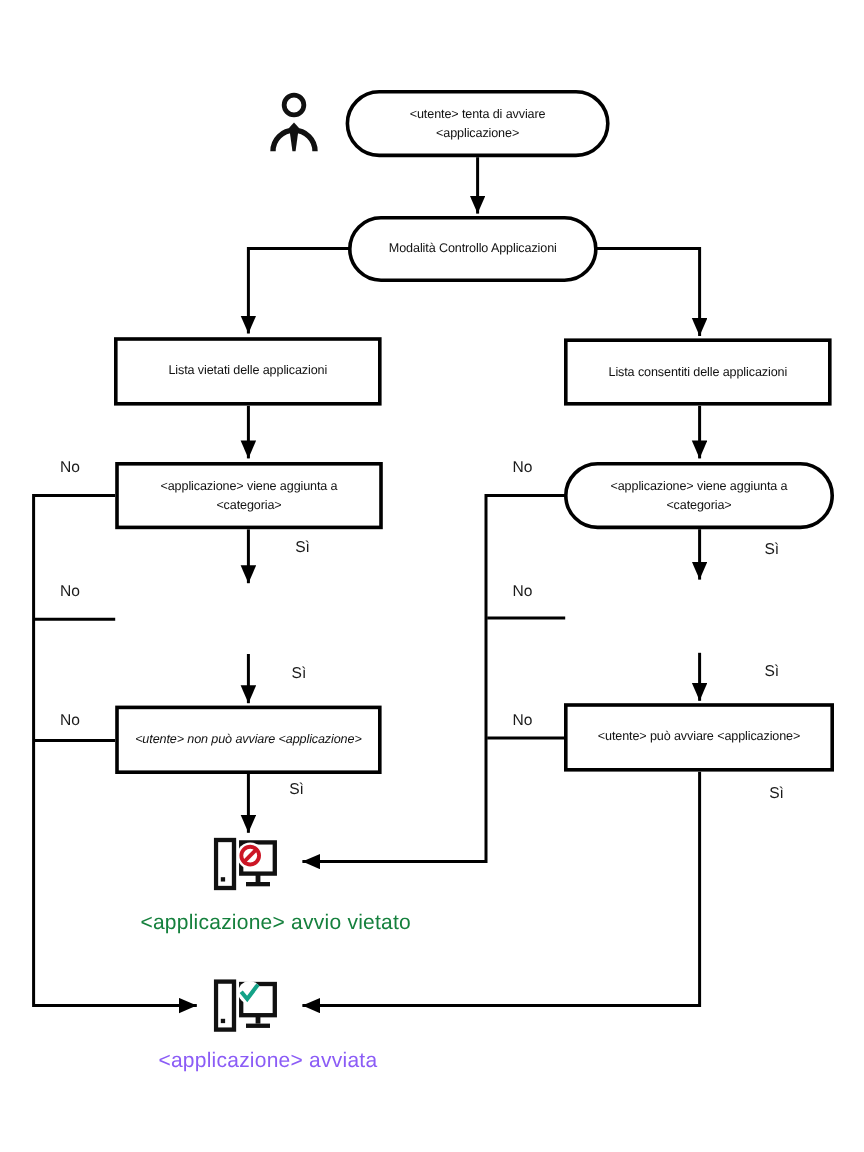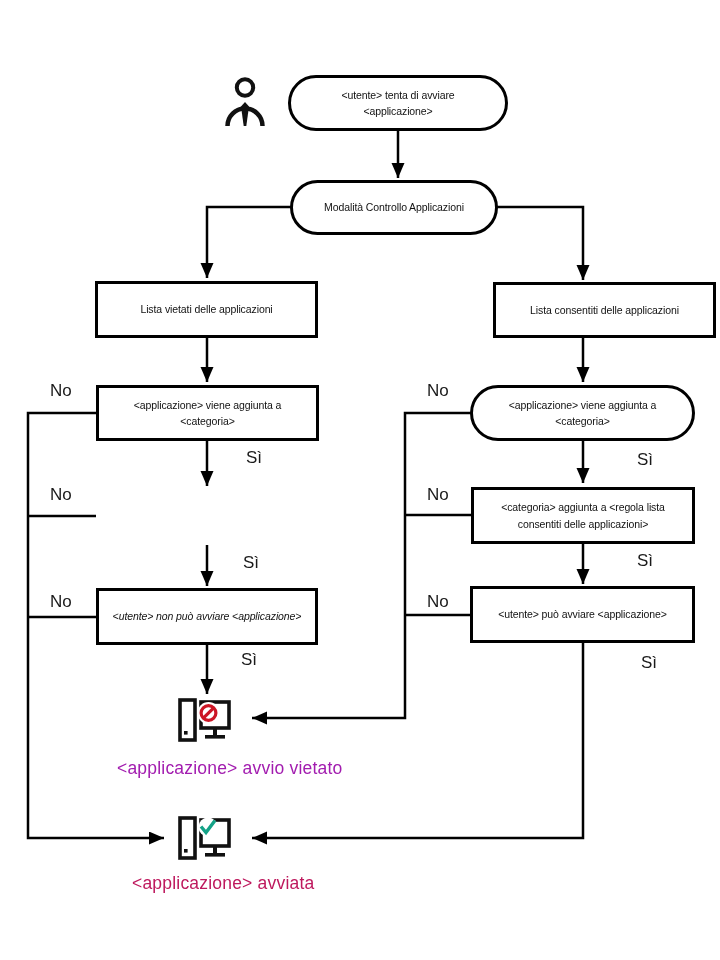--- a/index.html
+++ b/index.html
@@ -11,27 +11,27 @@
   .node{
     position:absolute;z-index:2;background:#ffffff;border:3px solid #000;
     display:flex;align-items:center;justify-content:center;box-sizing:border-box;
   }
   .node span{
     white-space:pre;text-align:center;font-size:10.5px;line-height:1.55;
     color:#111;letter-spacing:-0.1px;
   }
   .stadium{border-radius:28px;}
   .lbl{
-    position:absolute;z-index:2;font-size:17px;color:#1a1a1a;line-height:1;
+    position:absolute;z-index:2;font-size:13px;color:#1a1a1a;line-height:1;
   }
   .outcome{
     position:absolute;z-index:2;font-size:17.5px;line-height:1;letter-spacing:0.2px;
   }
-  .outcome.blocked{color:#a21caf;}
-  .outcome.started{color:#be185d;}
+  .outcome.blocked{color:#15803d;}
+  .outcome.started{color:#8b5cf6;}
   .icon{position:absolute;z-index:3;}
 </style>
 </head>
 <body>
 
 <div class="canvas">
 
   <svg class="wires" width="720" height="960" viewBox="0 0 720 960">
     <defs>
       <marker id="ah" markerUnits="userSpaceOnUse" markerWidth="16" markerHeight="14" refX="15" refY="6.5" orient="auto">
@@ -73,39 +73,35 @@
   </div>
 
   <div class="node stadium" style="left:290px;top:180px;width:208px;height:55px;">
     <span>Modalità Controllo Applicazioni</span>
   </div>
 
   <div class="node" style="left:95px;top:281px;width:223px;height:57px;">
     <span>Lista vietati delle applicazioni</span>
   </div>
 
-  <div class="node" style="left:493px;top:282px;width:223px;height:56px;">
+  <div class="node" style="left:470px;top:282px;width:223px;height:56px;">
     <span>Lista consentiti delle applicazioni</span>
   </div>
 
   <div class="node" style="left:96px;top:385px;width:223px;height:56px;">
     <span>&lt;applicazione&gt; viene aggiunta a
 &lt;categoria&gt;</span>
   </div>
 
   <div class="node stadium" style="left:470px;top:385px;width:225px;height:56px;">
     <span>&lt;applicazione&gt; viene aggiunta a
 &lt;categoria&gt;</span>
   </div>
 
 
-  <div class="node" style="left:471px;top:487px;width:224px;height:57px;">
-    <span>&lt;categoria&gt; aggiunta a &lt;regola lista
-consentiti delle applicazioni&gt;</span>
-  </div>
 
   <div class="node" style="left:96px;top:588px;width:222px;height:57px;font-style:italic;">
     <span>&lt;utente&gt; non può avviare &lt;applicazione&gt;</span>
   </div>
 
   <div class="node" style="left:470px;top:586px;width:225px;height:57px;justify-content:center;">
     <span>&lt;utente&gt; può avviare &lt;applicazione&gt;</span>
   </div>
 
   <div class="lbl" style="left:50px;top:382px;">No</div>

